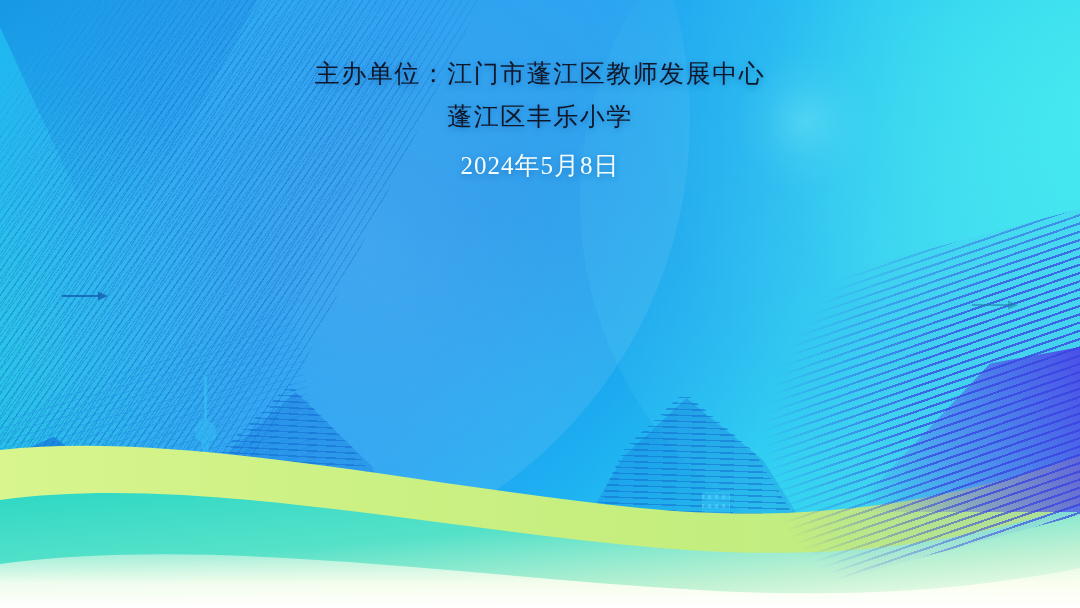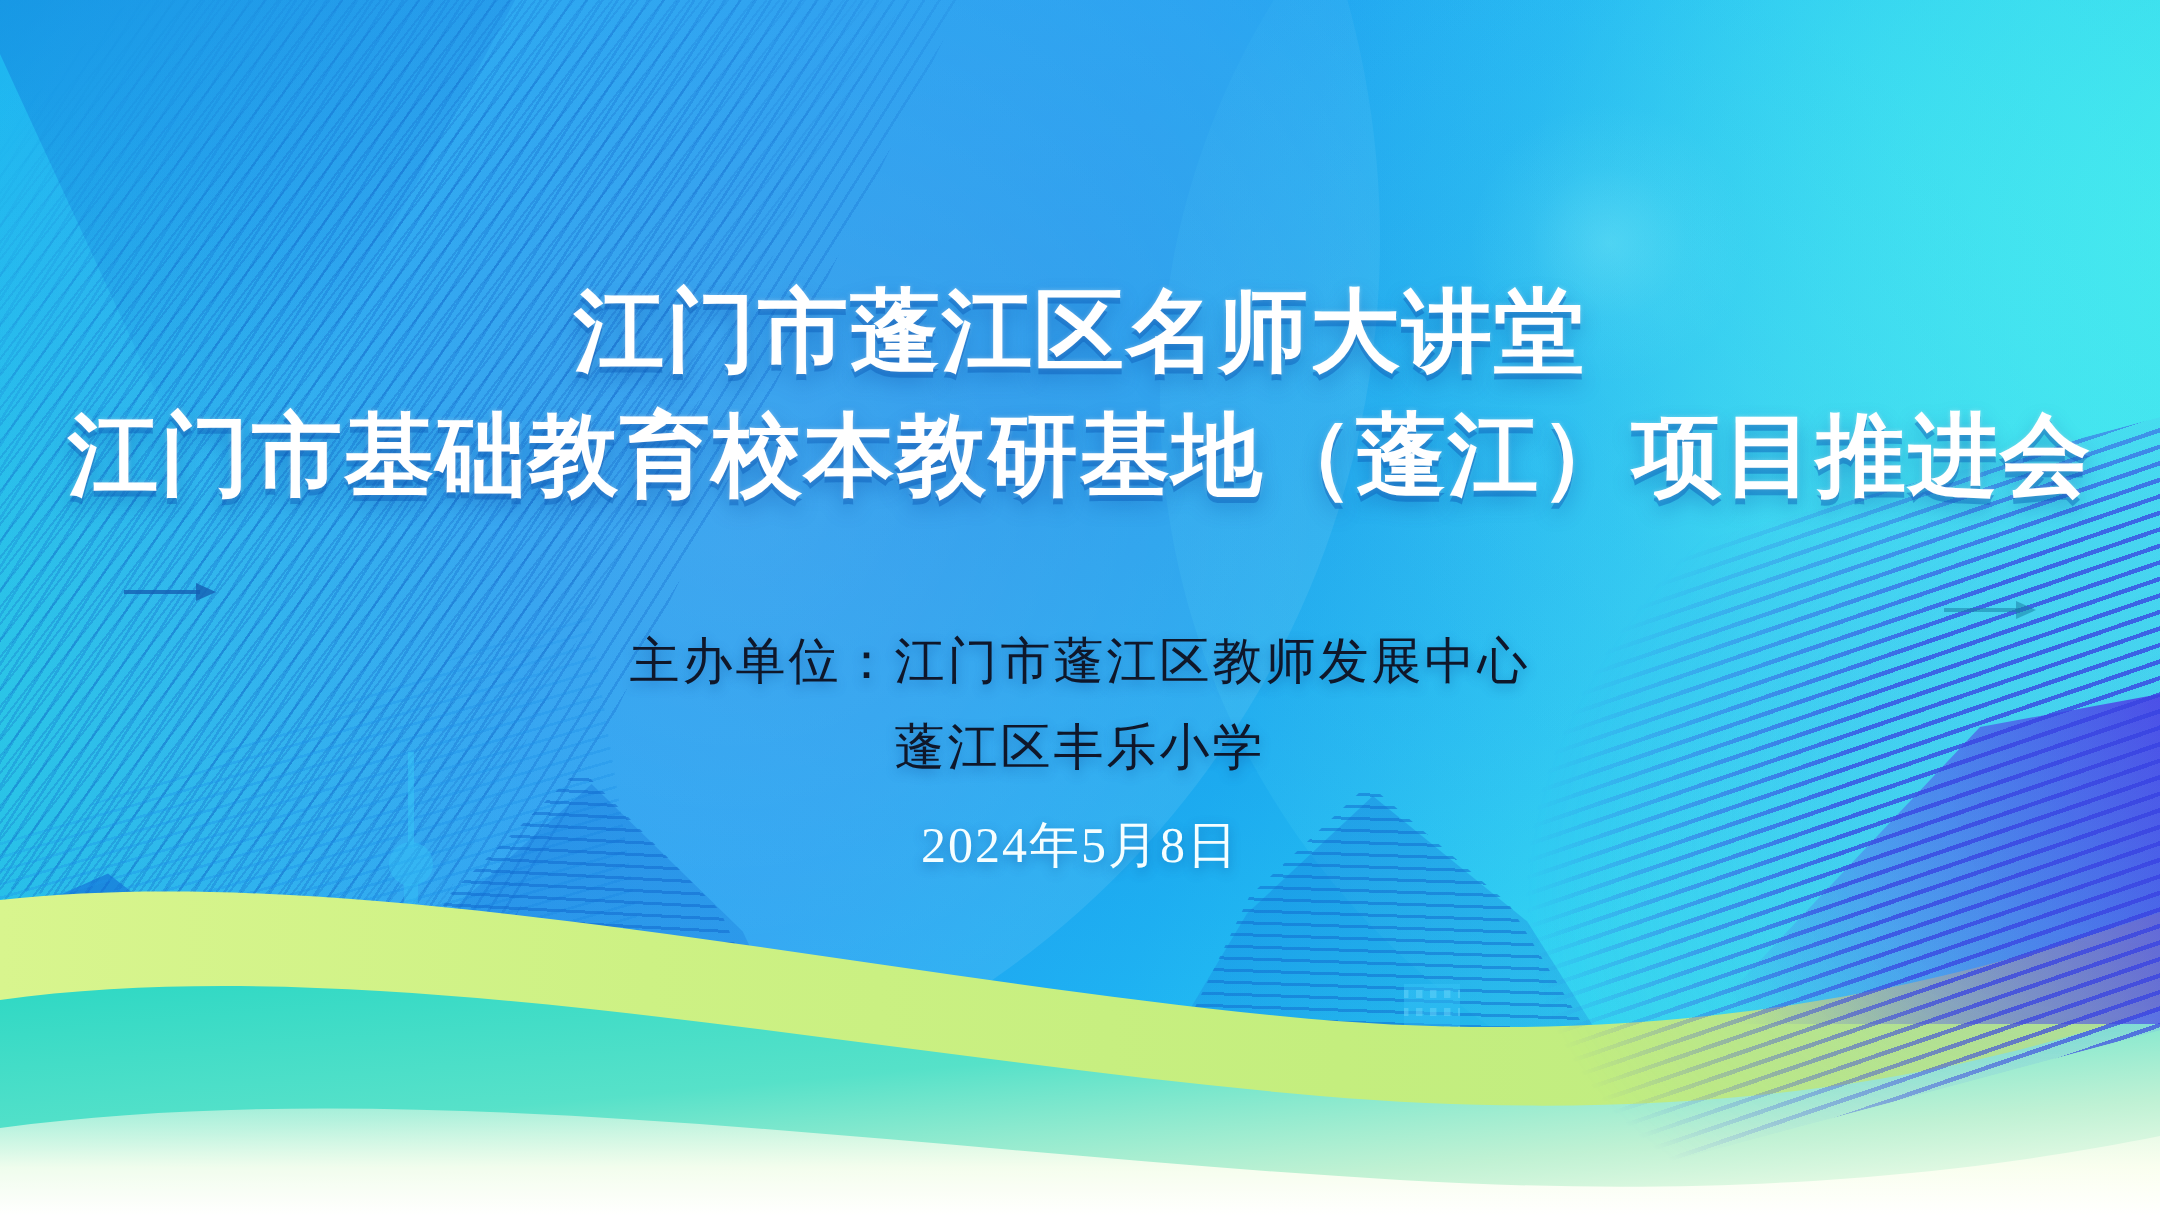--- a/index.html
+++ b/index.html
@@ -410,24 +410,20 @@
     <path d="M0 6 H38" stroke="#1560b4" stroke-width="2" opacity=".8"></path>
     <path d="M36 1.5 L46 6 L36 10.5 Z" fill="#1560b4" opacity=".8"></path>
   </svg>
   <svg class="arrow arrow-r" viewBox="0 0 48 12">
     <path d="M0 6 H38" stroke="#1a7fa8" stroke-width="2" opacity=".55"></path>
     <path d="M36 1.5 L46 6 L36 10.5 Z" fill="#1a7fa8" opacity=".55"></path>
   </svg>
 
   <div class="content">
 
-    <div class="title-block">
-      <div class="title-1">江门市蓬江区名师大讲堂</div>
-      <div class="title-2">江门市基础教育校本教研基地（蓬江）项目推进会</div>
-    </div>
 
     <div class="info-block">
       <div class="info-line">主办单位：江门市蓬江区教师发展中心</div>
       <div class="info-line">蓬江区丰乐小学</div>
       <div class="info-date">2024年5月8日</div>
     </div>
 
   </div>
 
 </div>

